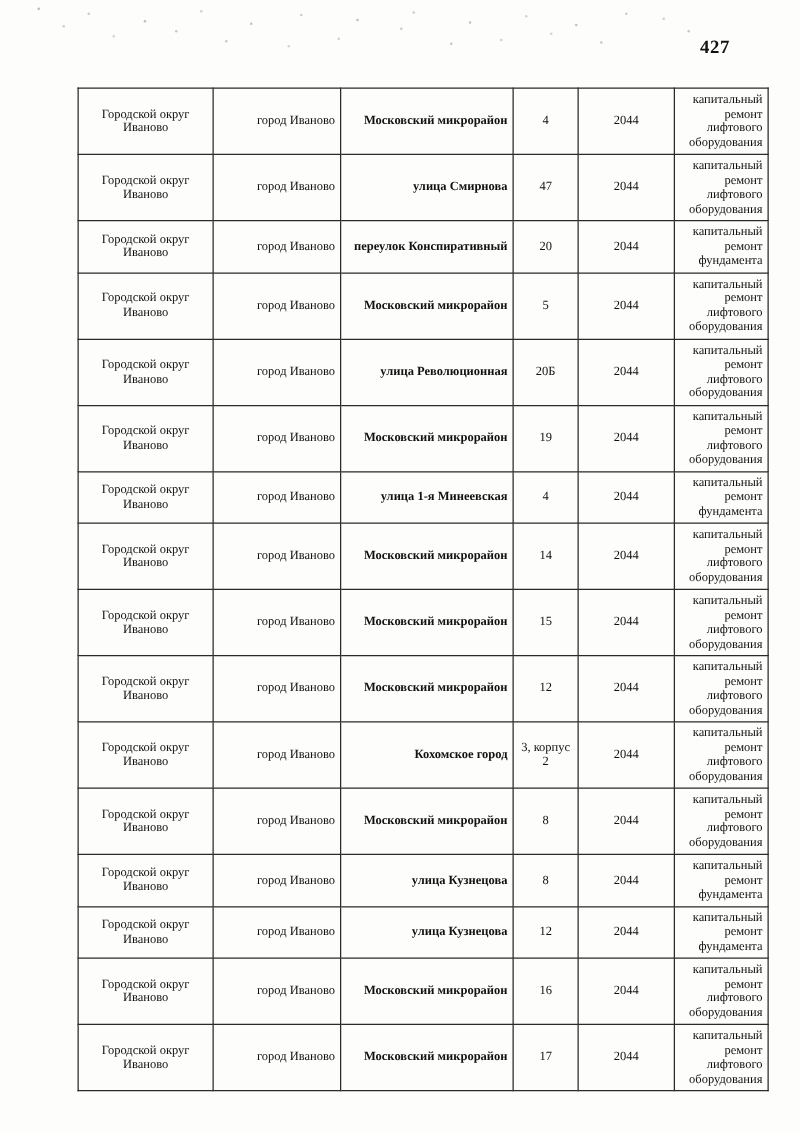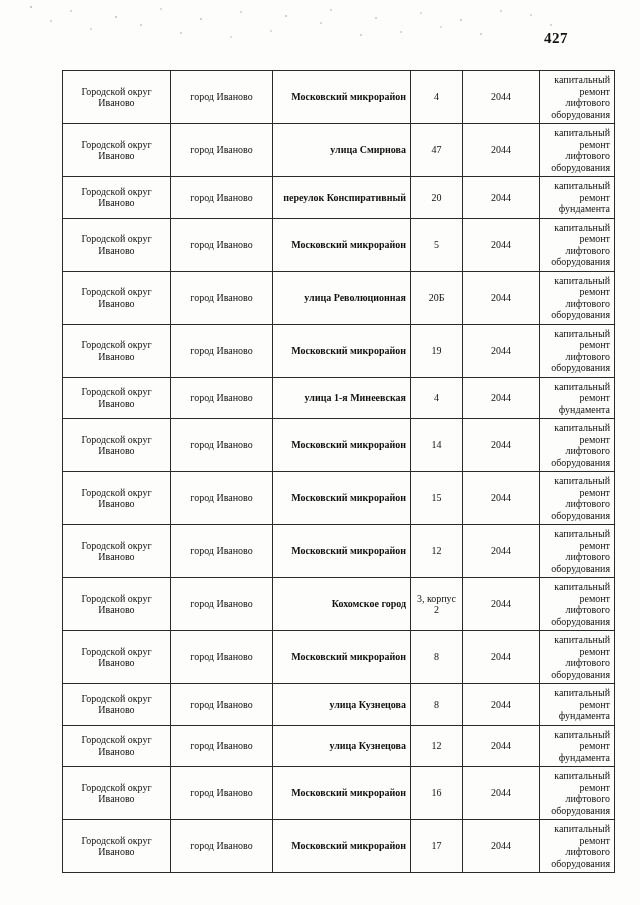--- a/index.html
+++ b/index.html
@@ -29,21 +29,21 @@
       300px 3px 0 #ccccc6, 345px 11px 0 #c4c4bf, 390px 6px 0 #d2d2cc,
       430px 13px 0 #c0c0bb, 470px 4px 0 #cbcbc5, 60px 22px 0 #d4d4ce,
       150px 26px 0 #c9c9c3, 240px 24px 0 #d1d1cb, 330px 28px 0 #c6c6c0,
       410px 20px 0 #d3d3cd, 20px 14px 0 #cdcdc7, 110px 18px 0 #c7c7c1,
       200px 30px 0 #d5d5cf, 290px 16px 0 #cacac4, 370px 25px 0 #cecec8,
       450px 27px 0 #c5c5c0, 500px 8px 0 #d0d0ca, 520px 18px 0 #c8c8c3;
   }
   .page-number {
     position: absolute;
     top: 30px;
-    right: 72px;
+    right: 56px;
     font-size: 15px;
     font-weight: bold;
     letter-spacing: 0.5px;
   }
   table.schedule {
     position: absolute;
     top: 70px;
     left: 62px;
     width: 552px;
     border-collapse: collapse;
@@ -52,21 +52,21 @@
     line-height: 1.15;
   }
   table.schedule td {
     border: 1px solid #2a2a28;
     padding: 3px 4px;
     vertical-align: middle;
     word-wrap: break-word;
     overflow: hidden;
   }
   td.col-municipality { text-align: center; }
-  td.col-settlement   { text-align: center; }
+  td.col-settlement   { text-align: right; }
   td.col-street       { text-align: right; font-weight: bold; }
   td.col-house        { text-align: center; }
   td.col-year         { text-align: center; }
   td.col-work         { text-align: right; }
 </style>
 </head>
 <body>
 
 <div class="page">
 

